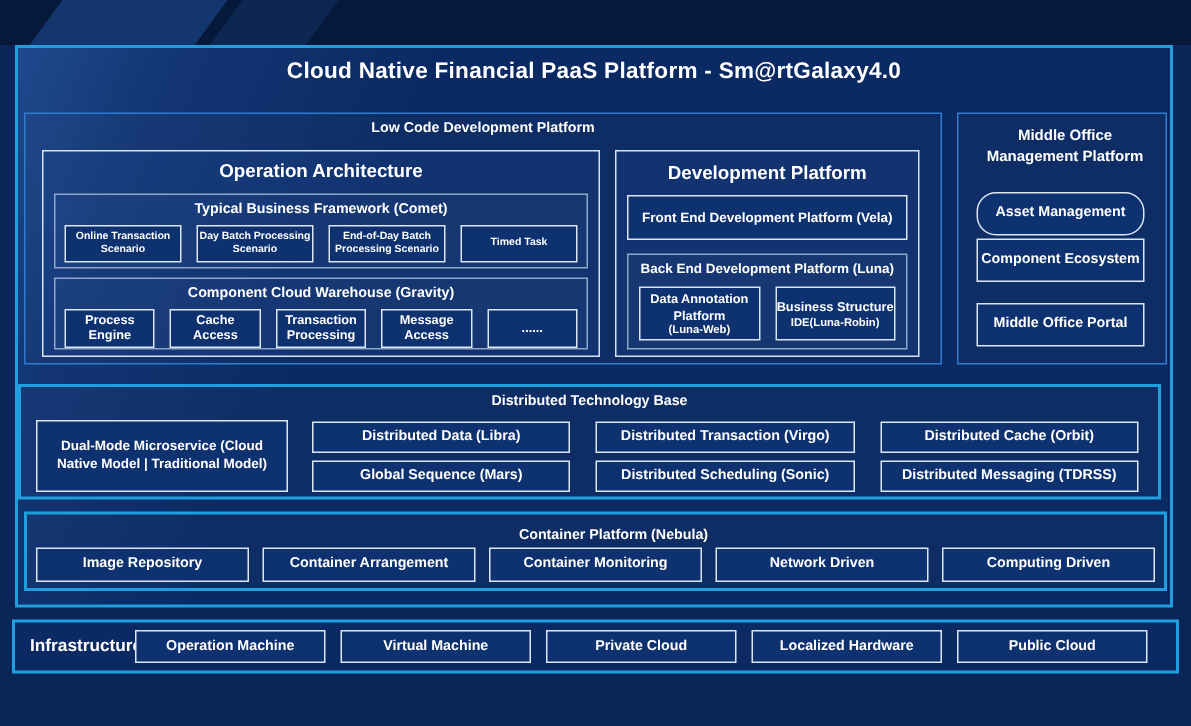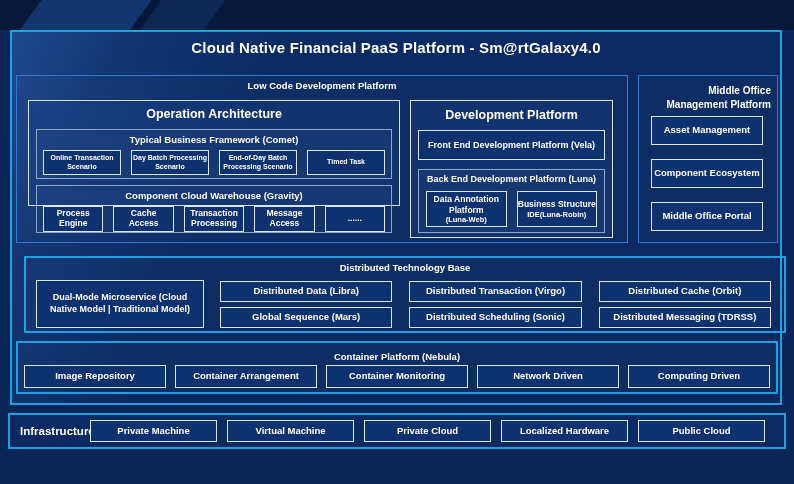--- a/index.html
+++ b/index.html
@@ -44,58 +44,58 @@
 
   .leaf{
     border:1px solid #dce6f4;background:#0e3170;
     display:flex;align-items:center;justify-content:center;
     text-align:center;font-weight:bold;line-height:1.15;
   }
 
   
   .lowcode-panel{left:4px;top:43px;width:612px;height:168px;}
   .lowcode-label{top:4px;}
-  .oparch-panel{left:11px;top:24px;width:372px;height:106px;}
+  .oparch-panel{left:11px;top:24px;width:372px;height:138px;}
   .oparch-title{top:6px;}
   .comet-frame{left:7px;top:28px;width:356px;height:50px;}
   .gravity-frame{left:7px;top:84px;width:356px;height:48px;}
   .subframe-title{position:absolute;left:0;top:4px;width:100%;text-align:center;font-size:9.5px;font-weight:bold;white-space:nowrap;}
   .comet-row{position:absolute;left:6px;right:6px;top:20px;height:25px;display:flex;gap:10px;}
   .comet-row .leaf{flex:1;font-size:7px;padding:0 1px;}
   .gravity-row{position:absolute;left:6px;right:6px;top:20px;height:25px;display:flex;gap:10px;}
   .gravity-row .leaf{flex:1;font-size:8.5px;padding:12px 1px;}
 
   .devplat-panel{left:393px;top:24px;width:203px;height:138px;}
   .devplat-title{top:7px;}
   .frontend-leaf{position:absolute;left:7px;top:29px;width:187px;height:30px;font-size:9px;white-space:nowrap;}
   .backend-frame{left:7px;top:68px;width:187px;height:64px;}
   .backend-title{position:absolute;left:0;top:4px;width:100%;text-align:center;font-size:9px;font-weight:bold;white-space:nowrap;}
   .backend-row{position:absolute;left:7px;right:7px;top:21px;height:36px;display:flex;gap:10px;}
   .backend-row .leaf{flex:1;flex-direction:column;font-size:8.5px;line-height:1.2;}
   .backend-sub{font-size:7.5px;display:block;}
 
   
   .midoffice-panel{left:626px;top:43px;width:140px;height:168px;}
-  .midoffice-title{position:absolute;left:10px;top:8px;right:6px;font-size:10px;font-weight:bold;line-height:1.35;text-align:right;}
+  .midoffice-title{position:absolute;left:10px;top:8px;right:6px;font-size:10px;font-weight:bold;line-height:1.35;text-align:center;}
   .mo-leaf{position:absolute;left:12px;width:112px;height:29px;font-size:9.5px;}
 
   
-  .distributed-panel{left:12px;top:224px;width:762px;height:77px;}
+  .distributed-panel{left:0;top:224px;width:762px;height:77px;}
   .distributed-label{top:4px;}
   .dualmode-leaf{position:absolute;left:10px;top:22px;width:168px;height:48px;font-size:9px;line-height:1.3;padding:0 2px;}
   .dist-grid{
     position:absolute;left:194px;top:23px;right:13px;
     display:grid;grid-template-columns:repeat(3,1fr);grid-auto-rows:21px;
     column-gap:17px;row-gap:5px;
   }
   .dist-grid .leaf{font-size:9.5px;white-space:nowrap;}
 
   
   .container-panel{left:4px;top:309px;width:762px;height:53px;}
-  .container-label{top:8px;}
+  .container-label{top:8px;margin-left:12px;}
   .container-row{position:absolute;left:6px;right:6px;top:22px;height:23px;display:flex;gap:9px;}
   .container-row .leaf{flex:1;font-size:9.5px;white-space:nowrap;}
 
   
   .infra-panel{position:absolute;left:8px;top:413px;width:778px;height:36px;border:2px solid #1f9fdd;background:#0b2a63;}
   .infra-label{position:absolute;left:10px;top:0;bottom:0;display:flex;align-items:center;font-size:11.5px;font-weight:bold;white-space:nowrap;}
   .infra-row{position:absolute;left:80px;right:19px;top:5px;height:22px;display:flex;gap:10px;}
   .infra-row .leaf{flex:1;font-size:9.5px;white-space:nowrap;}
 </style>
 </head>
@@ -153,21 +153,21 @@
             <span>Business Structure</span>
             <span class="backend-sub">IDE(Luna-Robin)</span>
           </div>
         </div>
       </div>
     </div>
   </div>
 
   <div class="frame-blue midoffice-panel">
     <div class="midoffice-title">Middle Office Management Platform</div>
-    <div class="leaf mo-leaf" style="top:40px;">Asset Management</div>
+    <div class="leaf mo-leaf" style="top:52px;border-radius:13px;">Asset Management</div>
     <div class="leaf mo-leaf" style="top:83px;">Component Ecosystem</div>
     <div class="leaf mo-leaf" style="top:126px;">Middle Office Portal</div>
   </div>
 
   <div class="frame-cyan distributed-panel">
     <div class="section-label distributed-label">Distributed Technology Base</div>
     <div class="leaf dualmode-leaf">Dual-Mode Microservice (Cloud Native Model | Traditional Model)</div>
     <div class="dist-grid">
       <div class="leaf">Distributed Data (Libra)</div>
       <div class="leaf">Distributed Transaction (Virgo)</div>
@@ -186,19 +186,19 @@
       <div class="leaf">Container Monitoring</div>
       <div class="leaf">Network Driven</div>
       <div class="leaf">Computing Driven</div>
     </div>
   </div>
 </div>
 
 <div class="infra-panel">
   <div class="infra-label">Infrastructure</div>
   <div class="infra-row">
-    <div class="leaf">Private Machine</div>
+    <div class="leaf">Operation Machine</div>
     <div class="leaf">Virtual Machine</div>
     <div class="leaf">Private Cloud</div>
     <div class="leaf">Localized Hardware</div>
     <div class="leaf">Public Cloud</div>
   </div>
 </div>
 
 </body></html>

